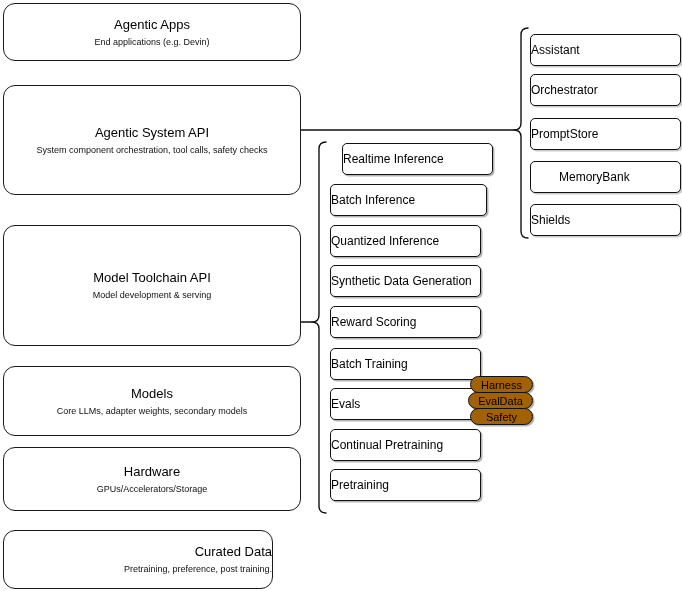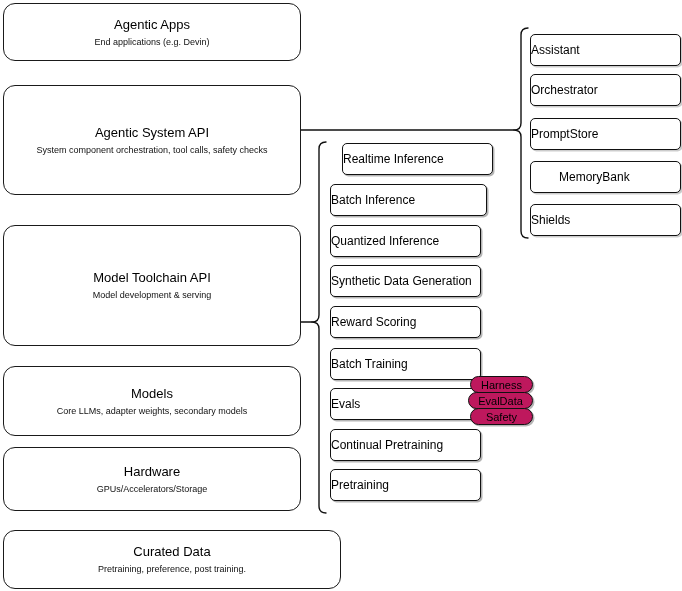--- a/index.html
+++ b/index.html
@@ -65,21 +65,21 @@
   .node-box.right-col {
     box-shadow: 1.5px 1.5px 0 rgba(110,110,110,0.35);
   }
 
   
   .pill {
     position: absolute;
     box-sizing: border-box;
     border: 1px solid #111111;
     border-radius: 999px;
-    background: #be185d;
+    background: #a16207;
     display: flex;
     align-items: center;
     justify-content: center;
     font-size: 11px;
     line-height: 12px;
     color: #000;
     white-space: nowrap;
     box-shadow: 1.5px 1.5px 0 rgba(90,90,90,0.45);
     z-index: 6;
   }
@@ -128,21 +128,21 @@
   <div class="layer-box" style="left: 3px; top: 366px; width: 298px; height: 70px;">
     <div class="layer-title">Models</div>
     <div class="layer-sub">Core LLMs, adapter weights, secondary models</div>
   </div>
 
   <div class="layer-box" style="left: 3px; top: 447px; width: 298px; height: 64px;">
     <div class="layer-title">Hardware</div>
     <div class="layer-sub">GPUs/Accelerators/Storage</div>
   </div>
 
-  <div class="layer-box" style="left: 3px; top: 530px; width: 338px; height: 59px;">
+  <div class="layer-box" style="left: 3px; top: 530px; width: 270px; height: 59px; align-items: flex-end;">
     <div class="layer-title">Curated Data</div>
     <div class="layer-sub">Pretraining, preference, post training.</div>
   </div>
 
   <div class="node-box" style="left: 330px; top: 143px; width: 151px; height: 32px; margin-left: 12px;">
     <span>Realtime Inference</span>
   </div>
   <div class="node-box" style="left: 330px; top: 184px; width: 157px; height: 32px;">
     <span>Batch Inference</span>
   </div>

